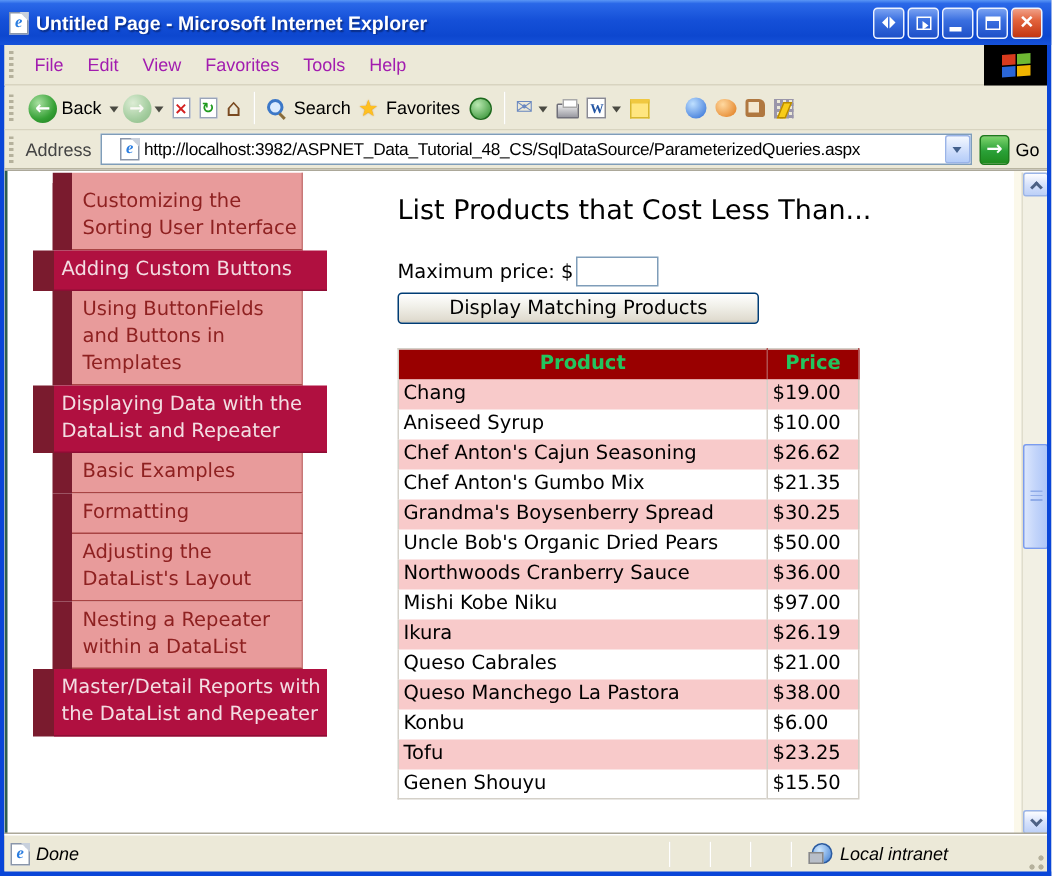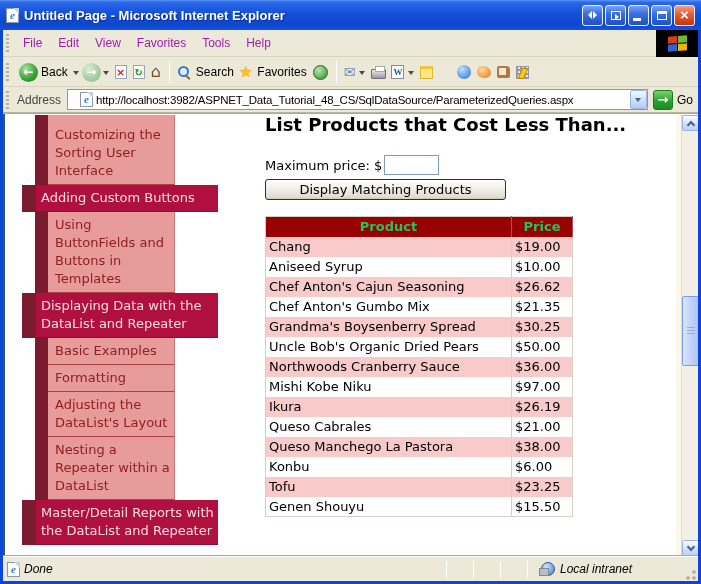--- a/index.html
+++ b/index.html
@@ -108,29 +108,29 @@
   .page-edge-right { position:absolute; right:17px; top:0; width:5px; height:100%; background:#fbf8ea; }
 
   
   .sidebar { position:absolute; left:0; top:1px; width:215px; height:100%; overflow:hidden;
     font-family:"DejaVu Sans",sans-serif; font-size:13px; line-height:18px; }
   .nav-item { display:flex; align-items:stretch; cursor:pointer; }
   .nav-item .nav-indent { flex:none; width:14px; background:#7a1b2e; }
   .nav-item .nav-label { flex:1; }
   .nav-item.lvl1 { margin-left:19px; width:220px; }
   .nav-item.lvl1 .nav-label { background:#b01040; color:#f3dde2; padding:4px 8px 4px 5px; border-bottom:1px solid #8e0d34; }
-  .nav-item.lvl2 { margin-left:32px; width:140px; }
+  .nav-item.lvl2 { margin-left:32px; width:167px; }
   .nav-item.lvl2 .nav-indent { width:13px; }
   .nav-item.lvl2 .nav-label { background:#e89b9b; color:#8e2121; padding:4px 2px 4px 7px;
     border-bottom:1px solid #a84444; border-right:1px solid #c87878; }
   .nav-item.partial { height:7px; overflow:hidden; }
 
   
   .main { position:absolute; left:262px; top:0; width:410px; font-family:"DejaVu Sans",sans-serif; color:#000; }
-  .main h1 { font-size:18px; font-weight:bold; white-space:nowrap; }
+  .main h1 { font-size:18px; font-weight:normal; margin-top:16px; white-space:nowrap; }
   .form-row { margin-top:20px; font-size:13px; display:flex; align-items:center; }
   .price-input { width:55px; height:20px; border:1px solid #7f9db9; margin-left:2px;
     font:13px "DejaVu Sans",sans-serif; padding:1px 2px; }
   .xp-button { display:block; margin-top:4px; width:241px; height:21px; border:1px solid #003c74; border-radius:3px;
     background:linear-gradient(180deg,#ffffff,#f0efe8 45%,#e0dcd0 90%,#cfc8b8);
     font:13px "DejaVu Sans",sans-serif; color:#000; }
   table.products { margin-top:16px; border-collapse:collapse; font-size:13px; border:1px solid #d4d0c8; }
   table.products th { background:#990000; color:#22c55e; font-weight:bold; height:20px; text-align:center;
     border-right:1px solid #b05050; }
   th.col-product { width:246px; }

